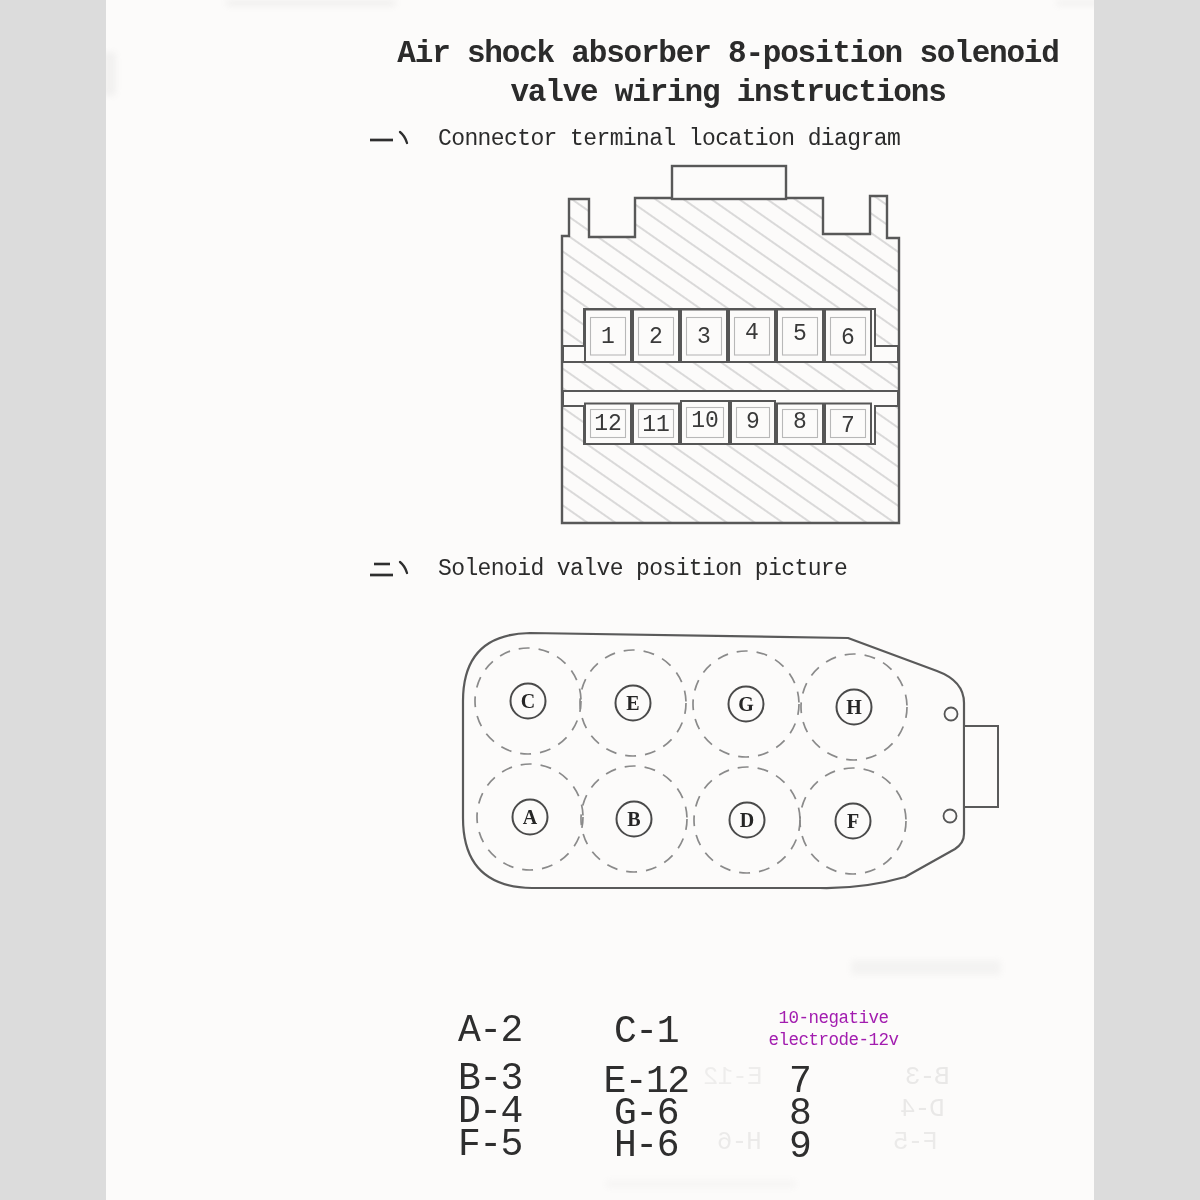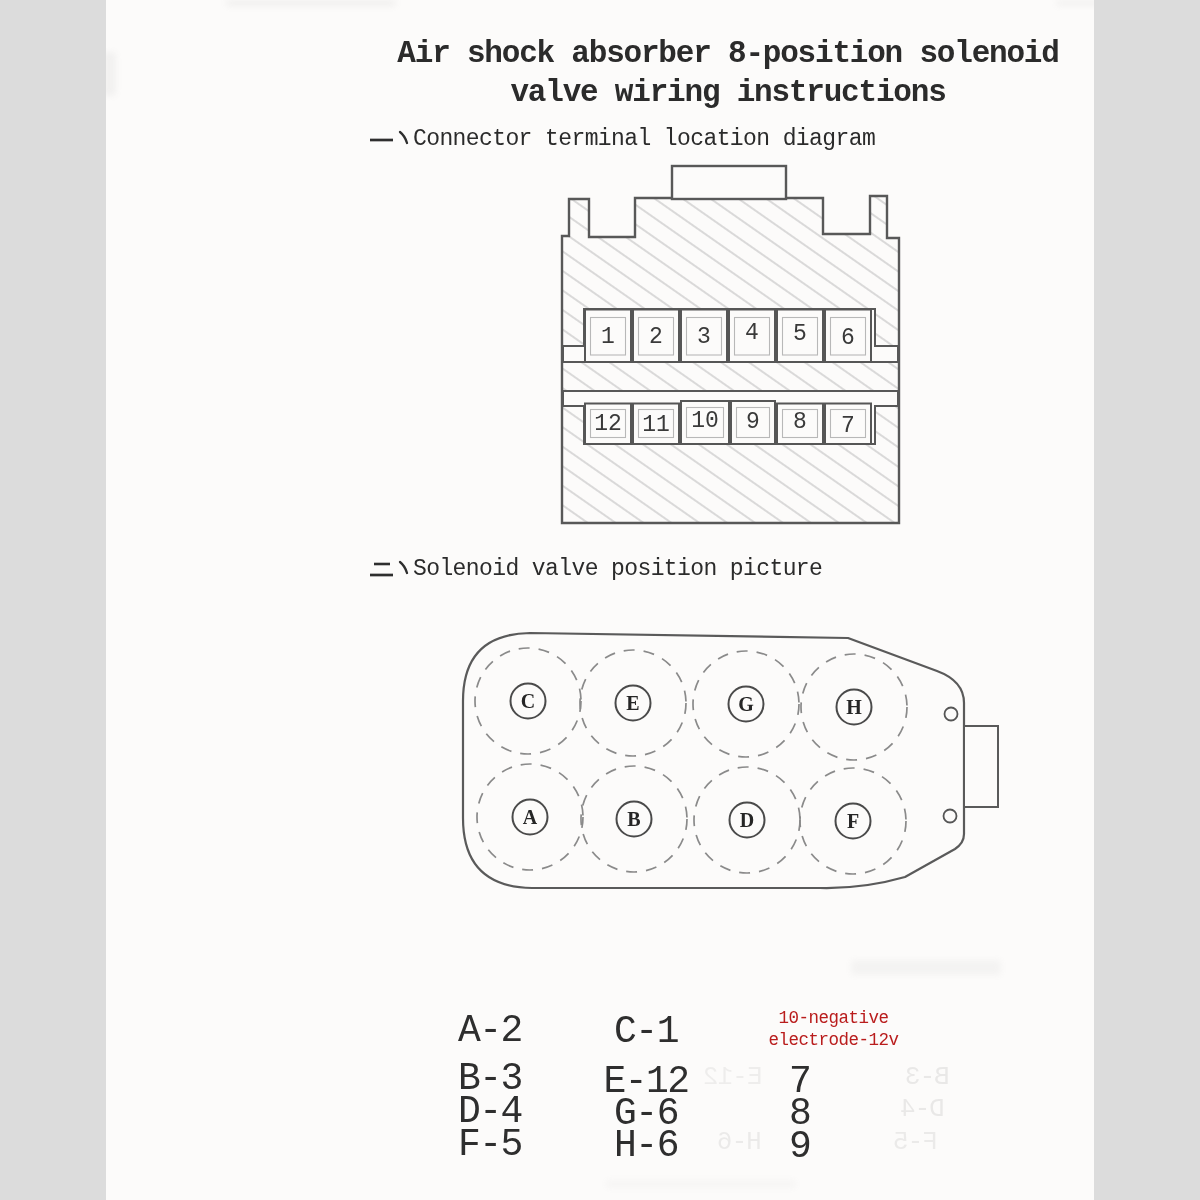--- a/index.html
+++ b/index.html
@@ -7,37 +7,37 @@
     position:relative;width:988px;height:1200px;margin:0 auto;
     background:#fcfbfa;overflow:hidden;
     font-family:"Liberation Mono","DejaVu Sans Mono",monospace;
     color:#2b2b2b;
   }
   .title{
     position:absolute;left:22px;top:34px;width:1200px;text-align:center;
     font-size:31px;font-weight:bold;letter-spacing:-1.2px;line-height:39px;color:#2b2b2b;
   }
   .heading{
-    position:absolute;display:flex;align-items:center;gap:2px;
+    position:absolute;display:flex;align-items:center;gap:27px;
     font-size:23px;letter-spacing:-0.6px;color:#2b2b2b;height:30px;white-space:nowrap;
   }
   .h1{left:261px;top:124px}
   .h2{left:261px;top:554px}
   .h3{left:261px;top:939px}
   .cnnum svg{display:block}
   .diagram{position:absolute}
   .conn-svg{left:438px;top:158px;width:374px;height:372px}
   .valve-svg{left:338px;top:610px;width:574px;height:296px}
   .tnum{font-family:"Liberation Mono","DejaVu Sans Mono",monospace;font-size:23px;fill:#3a3a3a}
   .vletter{font-family:"Liberation Serif","DejaVu Serif",serif;font-weight:bold;font-size:20px;fill:#262626}
   .wire{position:absolute;font-size:38px;letter-spacing:-1.5px;color:#2e2e2e;white-space:nowrap}
   .wire.c1{left:352px}
   .wire.c2{left:470px;width:140px;text-align:center}
   .wire.c3{left:683px}
-  .w-small{position:absolute;left:645px;width:165px;text-align:center;font-size:17.5px;letter-spacing:-0.5px;color:#b91c1c;white-space:nowrap}
+  .w-small{position:absolute;left:645px;width:165px;text-align:center;font-size:17.5px;letter-spacing:-0.5px;color:#a21caf;white-space:nowrap}
   .ghost{position:absolute;transform:scaleX(-1);color:#4a4a4a;font-size:26px;letter-spacing:-1px;opacity:.10;white-space:nowrap}
   .smudge{position:absolute;background:#9a9a9a;filter:blur(3px);border-radius:4px}
 </style>
 </head>
 <body>
 
 <div class="page">
 
   <div class="title">
     <div>Air shock absorber 8-position solenoid</div>

